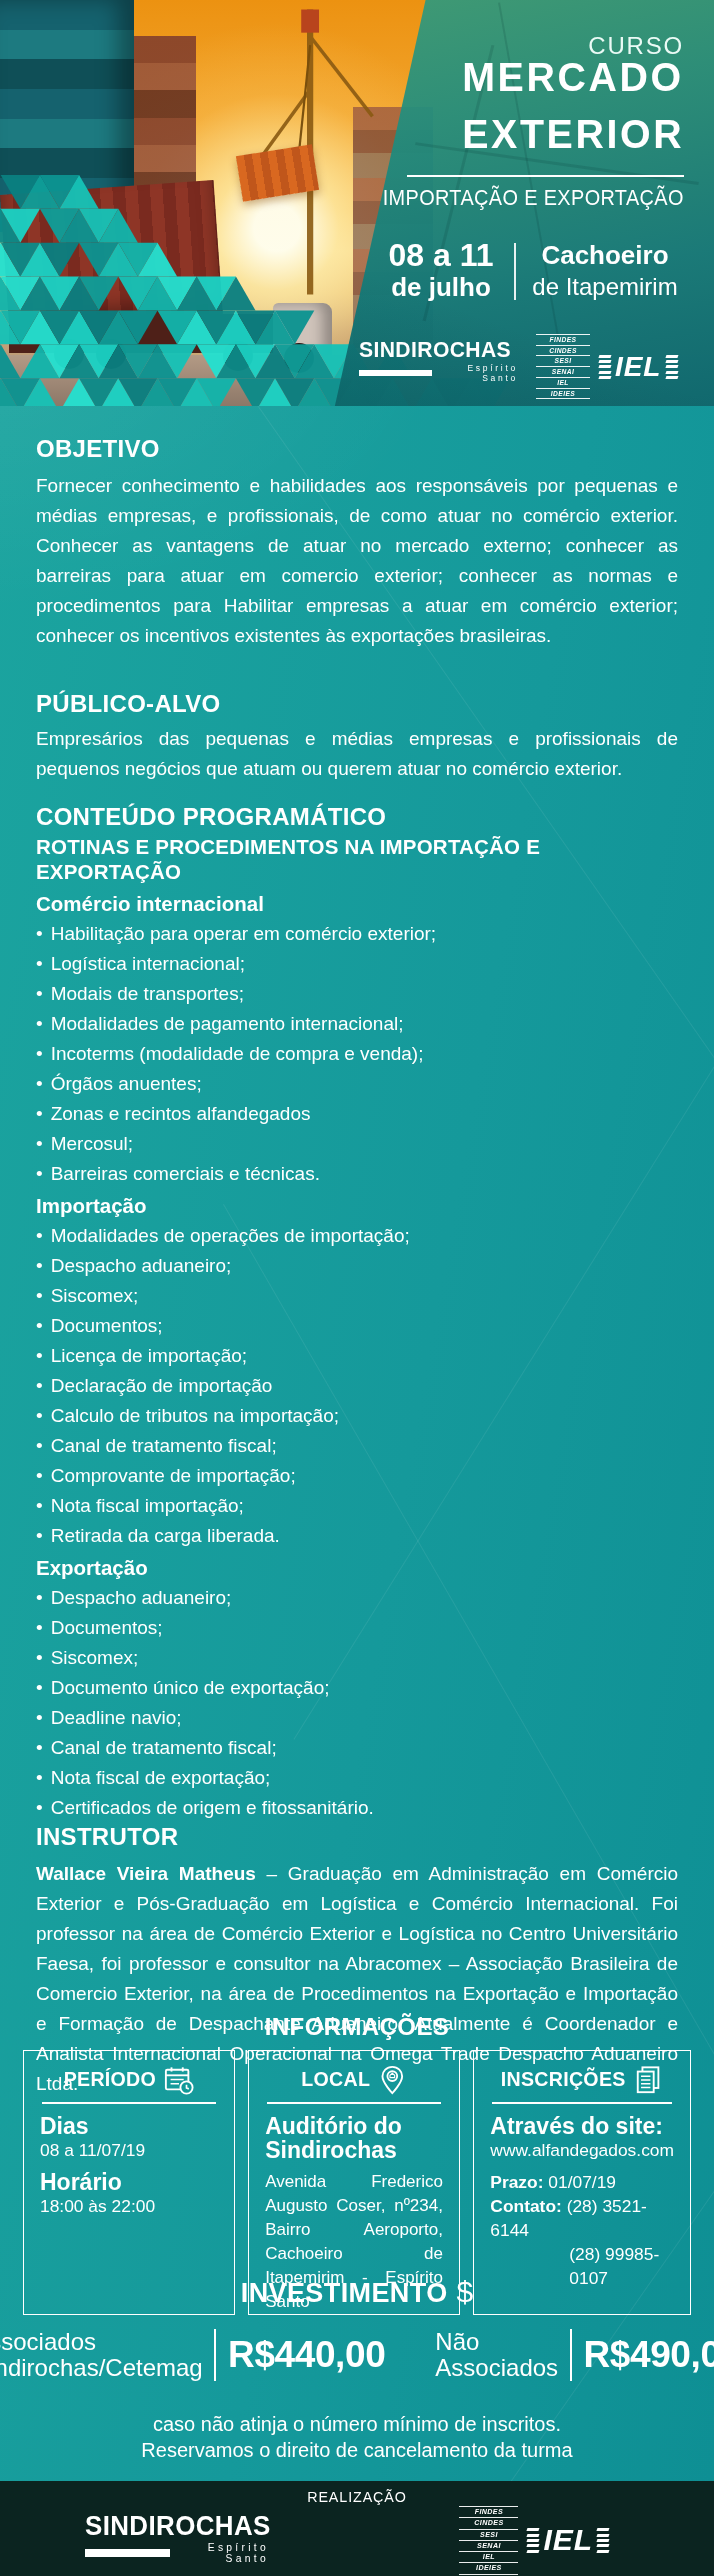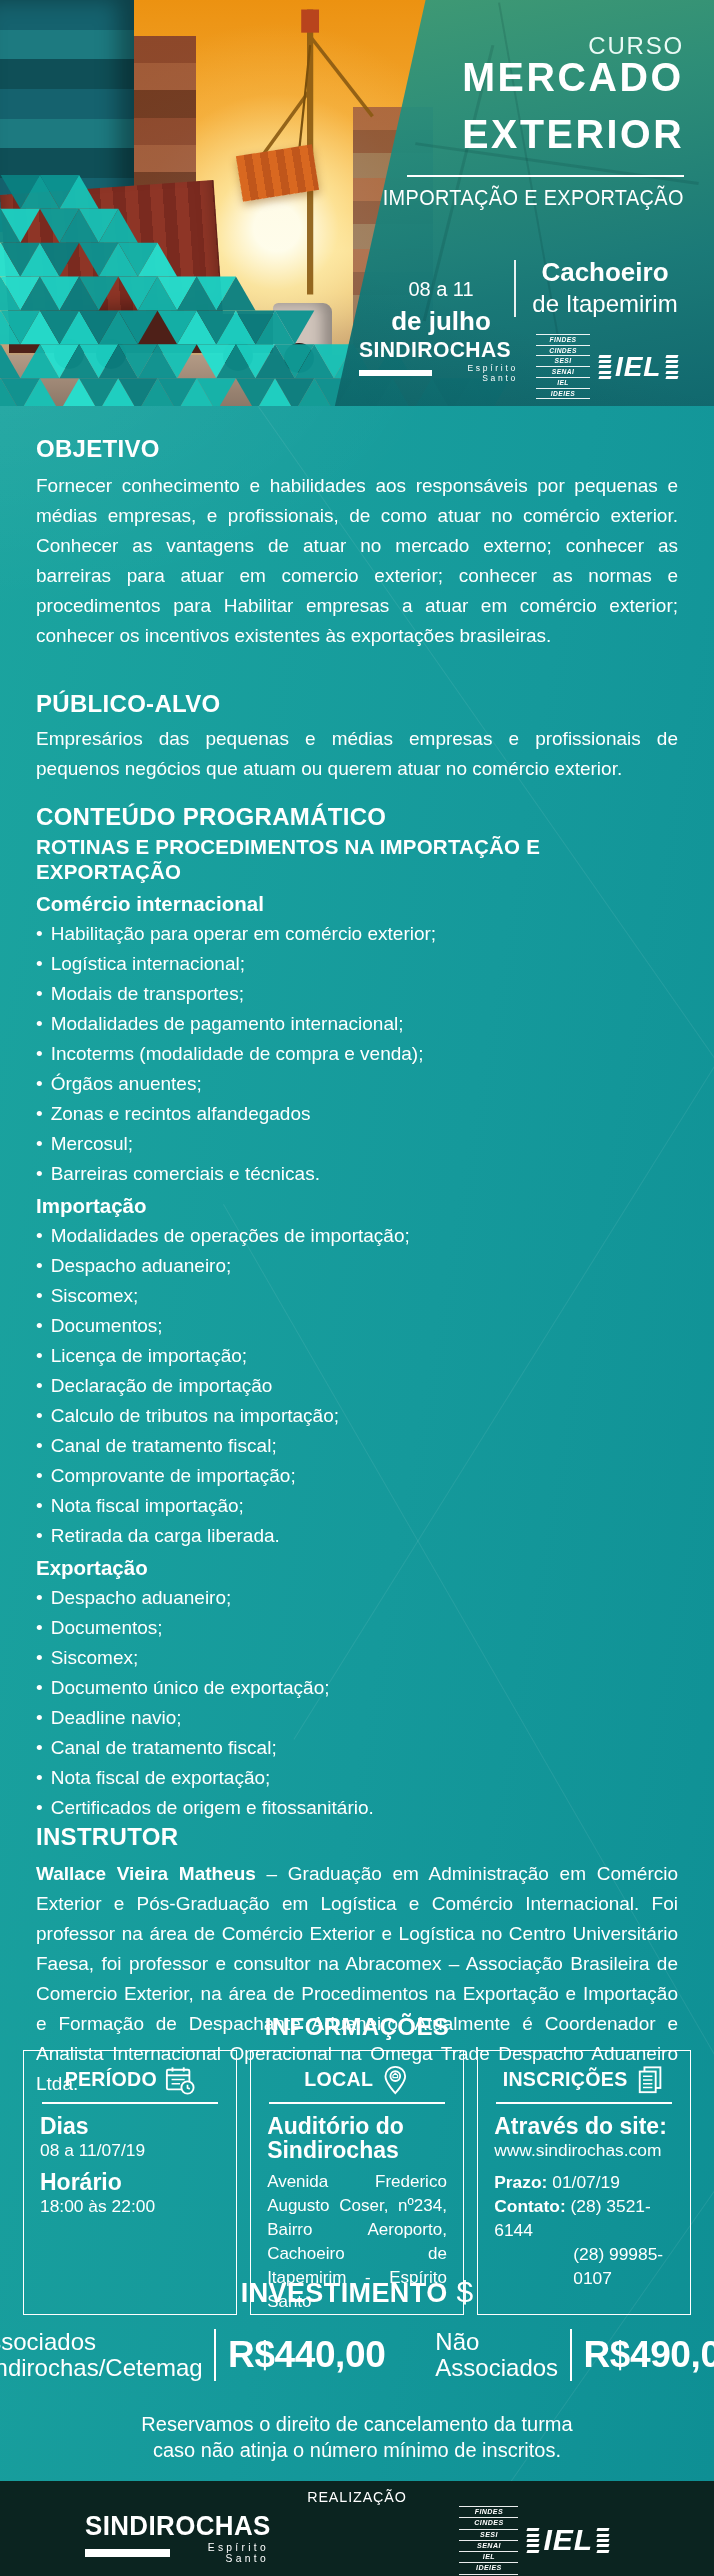--- a/index.html
+++ b/index.html
@@ -42,21 +42,21 @@
   .kicker{position:absolute;right:30px;top:32px;font-size:24px;font-weight:400;letter-spacing:1.8px;color:#eafaf5;}
   .title1{position:absolute;right:30px;top:57px;font-size:41px;font-weight:700;letter-spacing:2.7px;line-height:1;transform:scaleX(.96);transform-origin:right center;}
   .title2{position:absolute;right:30px;top:114px;font-size:41px;font-weight:700;letter-spacing:2.7px;line-height:1;transform:scaleX(.96);transform-origin:right center;}
   .title-rule{position:absolute;right:30px;top:175px;width:277px;height:1.8px;background:#fff;}
   .subtitle{position:absolute;right:30px;top:186px;font-size:21.4px;font-weight:400;letter-spacing:0.4px;transform:scaleX(.93);transform-origin:right center;white-space:nowrap;}
 
   .when-where{position:absolute;left:375px;top:239px;width:312px;display:flex;align-items:center;}
   .date-col{width:132px;text-align:center;}
   .vline{width:1.8px;height:57px;background:rgba(255,255,255,.9);margin:0 7.1px;}
   .loc-col{flex:1;text-align:center;}
-  .dd1{font-size:20px;font-weight:400;line-height:32px;margin-top:34px;}
+  .dd1{font-size:32px;font-weight:700;line-height:32px;}
   .dd2{font-size:26px;font-weight:700;line-height:32px;}
   .loc1{font-size:26px;font-weight:700;line-height:32px;}
   .loc2{font-size:24px;font-weight:400;line-height:32px;}
 
   
   .sindi-logo{display:inline-block;}
   .sindi-name{font-weight:700;font-style:normal;font-size:22px;letter-spacing:0.4px;line-height:1;transform:scaleX(.96);transform-origin:left;}
   .sindi-sub{display:flex;align-items:center;margin-top:1.8px;}
   .sindi-bar{width:46%;height:6.2px;background:#fff;}
   .sindi-tag{flex:1;text-align:right;font-size:8.5px;letter-spacing:.32em;font-weight:400;}
@@ -498,21 +498,21 @@
               <rect x="9" y="2.5" width="17" height="22" fill="#119a99"></rect>
               <rect x="4" y="7" width="17" height="22" fill="#119a99"></rect>
               <line x1="7.5" y1="12" x2="17.5" y2="12" stroke-width="1.6"></line>
               <line x1="7.5" y1="16" x2="17.5" y2="16" stroke-width="1.6"></line>
               <line x1="7.5" y1="20" x2="17.5" y2="20" stroke-width="1.6"></line>
               <line x1="7.5" y1="24" x2="17.5" y2="24" stroke-width="1.6"></line>
             </svg>
           </div>
           <div class="ibox-rule"></div>
           <div class="lbl">Através do site:</div>
-          <div class="val">www.sindirochas.com</div>
+          <div class="val">www.alfandegados.com</div>
           <div class="gap8"></div>
           <div class="inline-pair"><b>Prazo:</b> <span>01/07/19</span></div>
           <div class="inline-pair"><b>Contato:</b> <span>(28) 3521-6144</span></div>
           <div class="inline-pair num2">(28) 99985-0107</div>
         </div>
       </div>
 
       <div class="invest-head">
         <span class="invest-title">INVESTIMENTO</span>
         <span class="dollar">$</span>
@@ -531,22 +531,22 @@
           <div class="price-label">
             <div>Não</div>
             <div>Associados</div>
           </div>
           <div class="price-bar"></div>
           <div class="price-val">R$490,00</div>
         </div>
       </div>
 
       <div class="disclaimer">
+        <div>caso não atinja o número mínimo de inscritos.</div>
         <div>Reservamos o direito de cancelamento da turma</div>
-        <div>caso não atinja o número mínimo de inscritos.</div>
       </div>
     </div>
   </div>
 
   <div class="footer">
     <div class="realizacao">REALIZAÇÃO</div>
 
     <div class="ft-sindi sindi-logo lg">
       <div class="sindi-name">SINDIROCHAS</div>
       <div class="sindi-sub">

